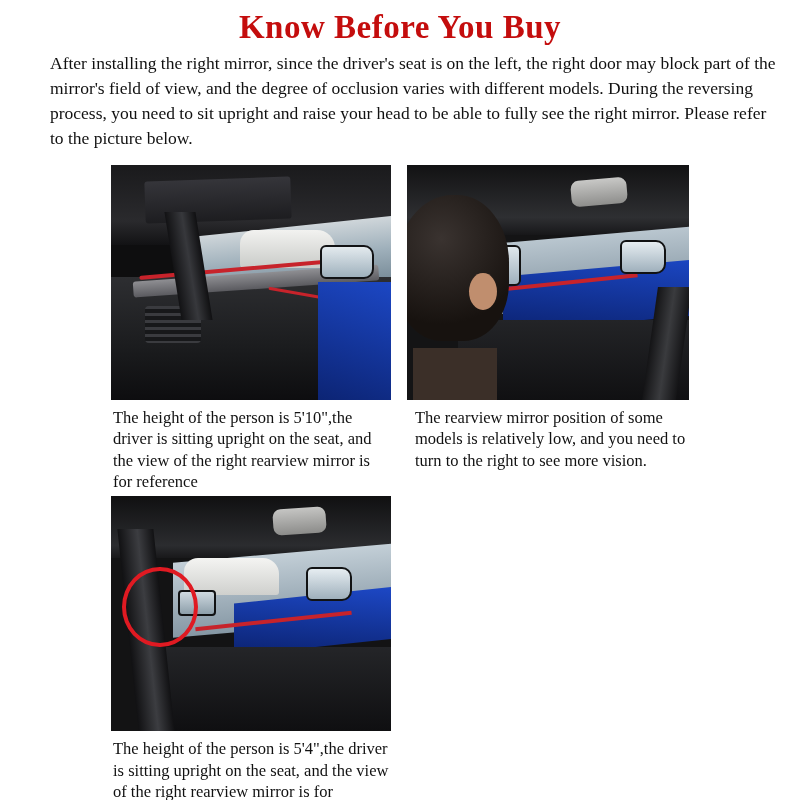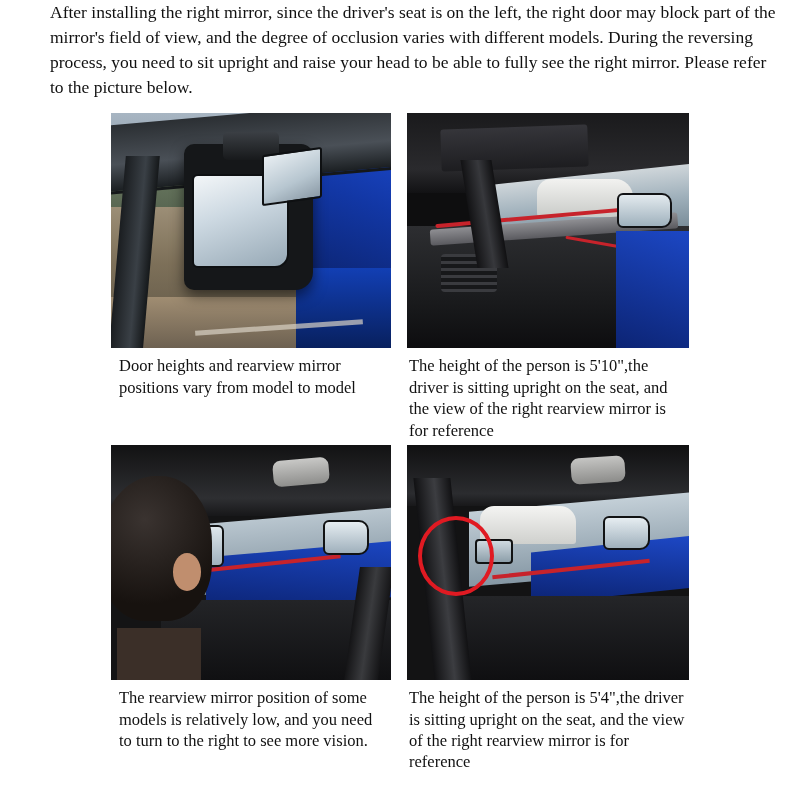--- a/index.html
+++ b/index.html
@@ -309,43 +309,26 @@
     border: 4px solid #e01a22;
     border-radius: 50%;
     box-sizing: border-box;
   }
 </style>
 </head>
 <body>
 
 <div class="page">
 
+  <h1 class="title">Know Before You Buy</h1>
 
   <p class="intro">After installing the right mirror, since the driver's seat is on the left, the right door may block part of the mirror's field of view, and the degree of occlusion varies with different models. During the reversing process, you need to sit upright and raise your head to be able to fully see the right mirror. Please refer to the picture below.</p>
 
   <div class="grid">
 
-    <div class="cell">
-      <div class="photo p1">
-        <div class="sky"></div>
-        <div class="trees"></div>
-        <div class="ground"></div>
-        <div class="wall"></div>
-        <div class="bluecar"></div>
-        <div class="bluecar2"></div>
-        <div class="roadline"></div>
-        <div class="roofbar"></div>
-        <div class="pillar"></div>
-        <div class="mirrorbody"></div>
-        <div class="clip"></div>
-        <div class="glass-main"></div>
-        <div class="glass-small"></div>
-      </div>
-      <div class="caption cap-left">Door heights and rearview mirror positions vary from model to model</div>
-    </div>
 
     <div class="cell">
       <div class="photo p2">
         <div class="ceiling"></div>
         <div class="visor"></div>
         <div class="windshield"></div>
         <div class="whitecar"></div>
         <div class="dash"></div>
         <div class="dashtrim"></div>
         <div class="redline"></div>

